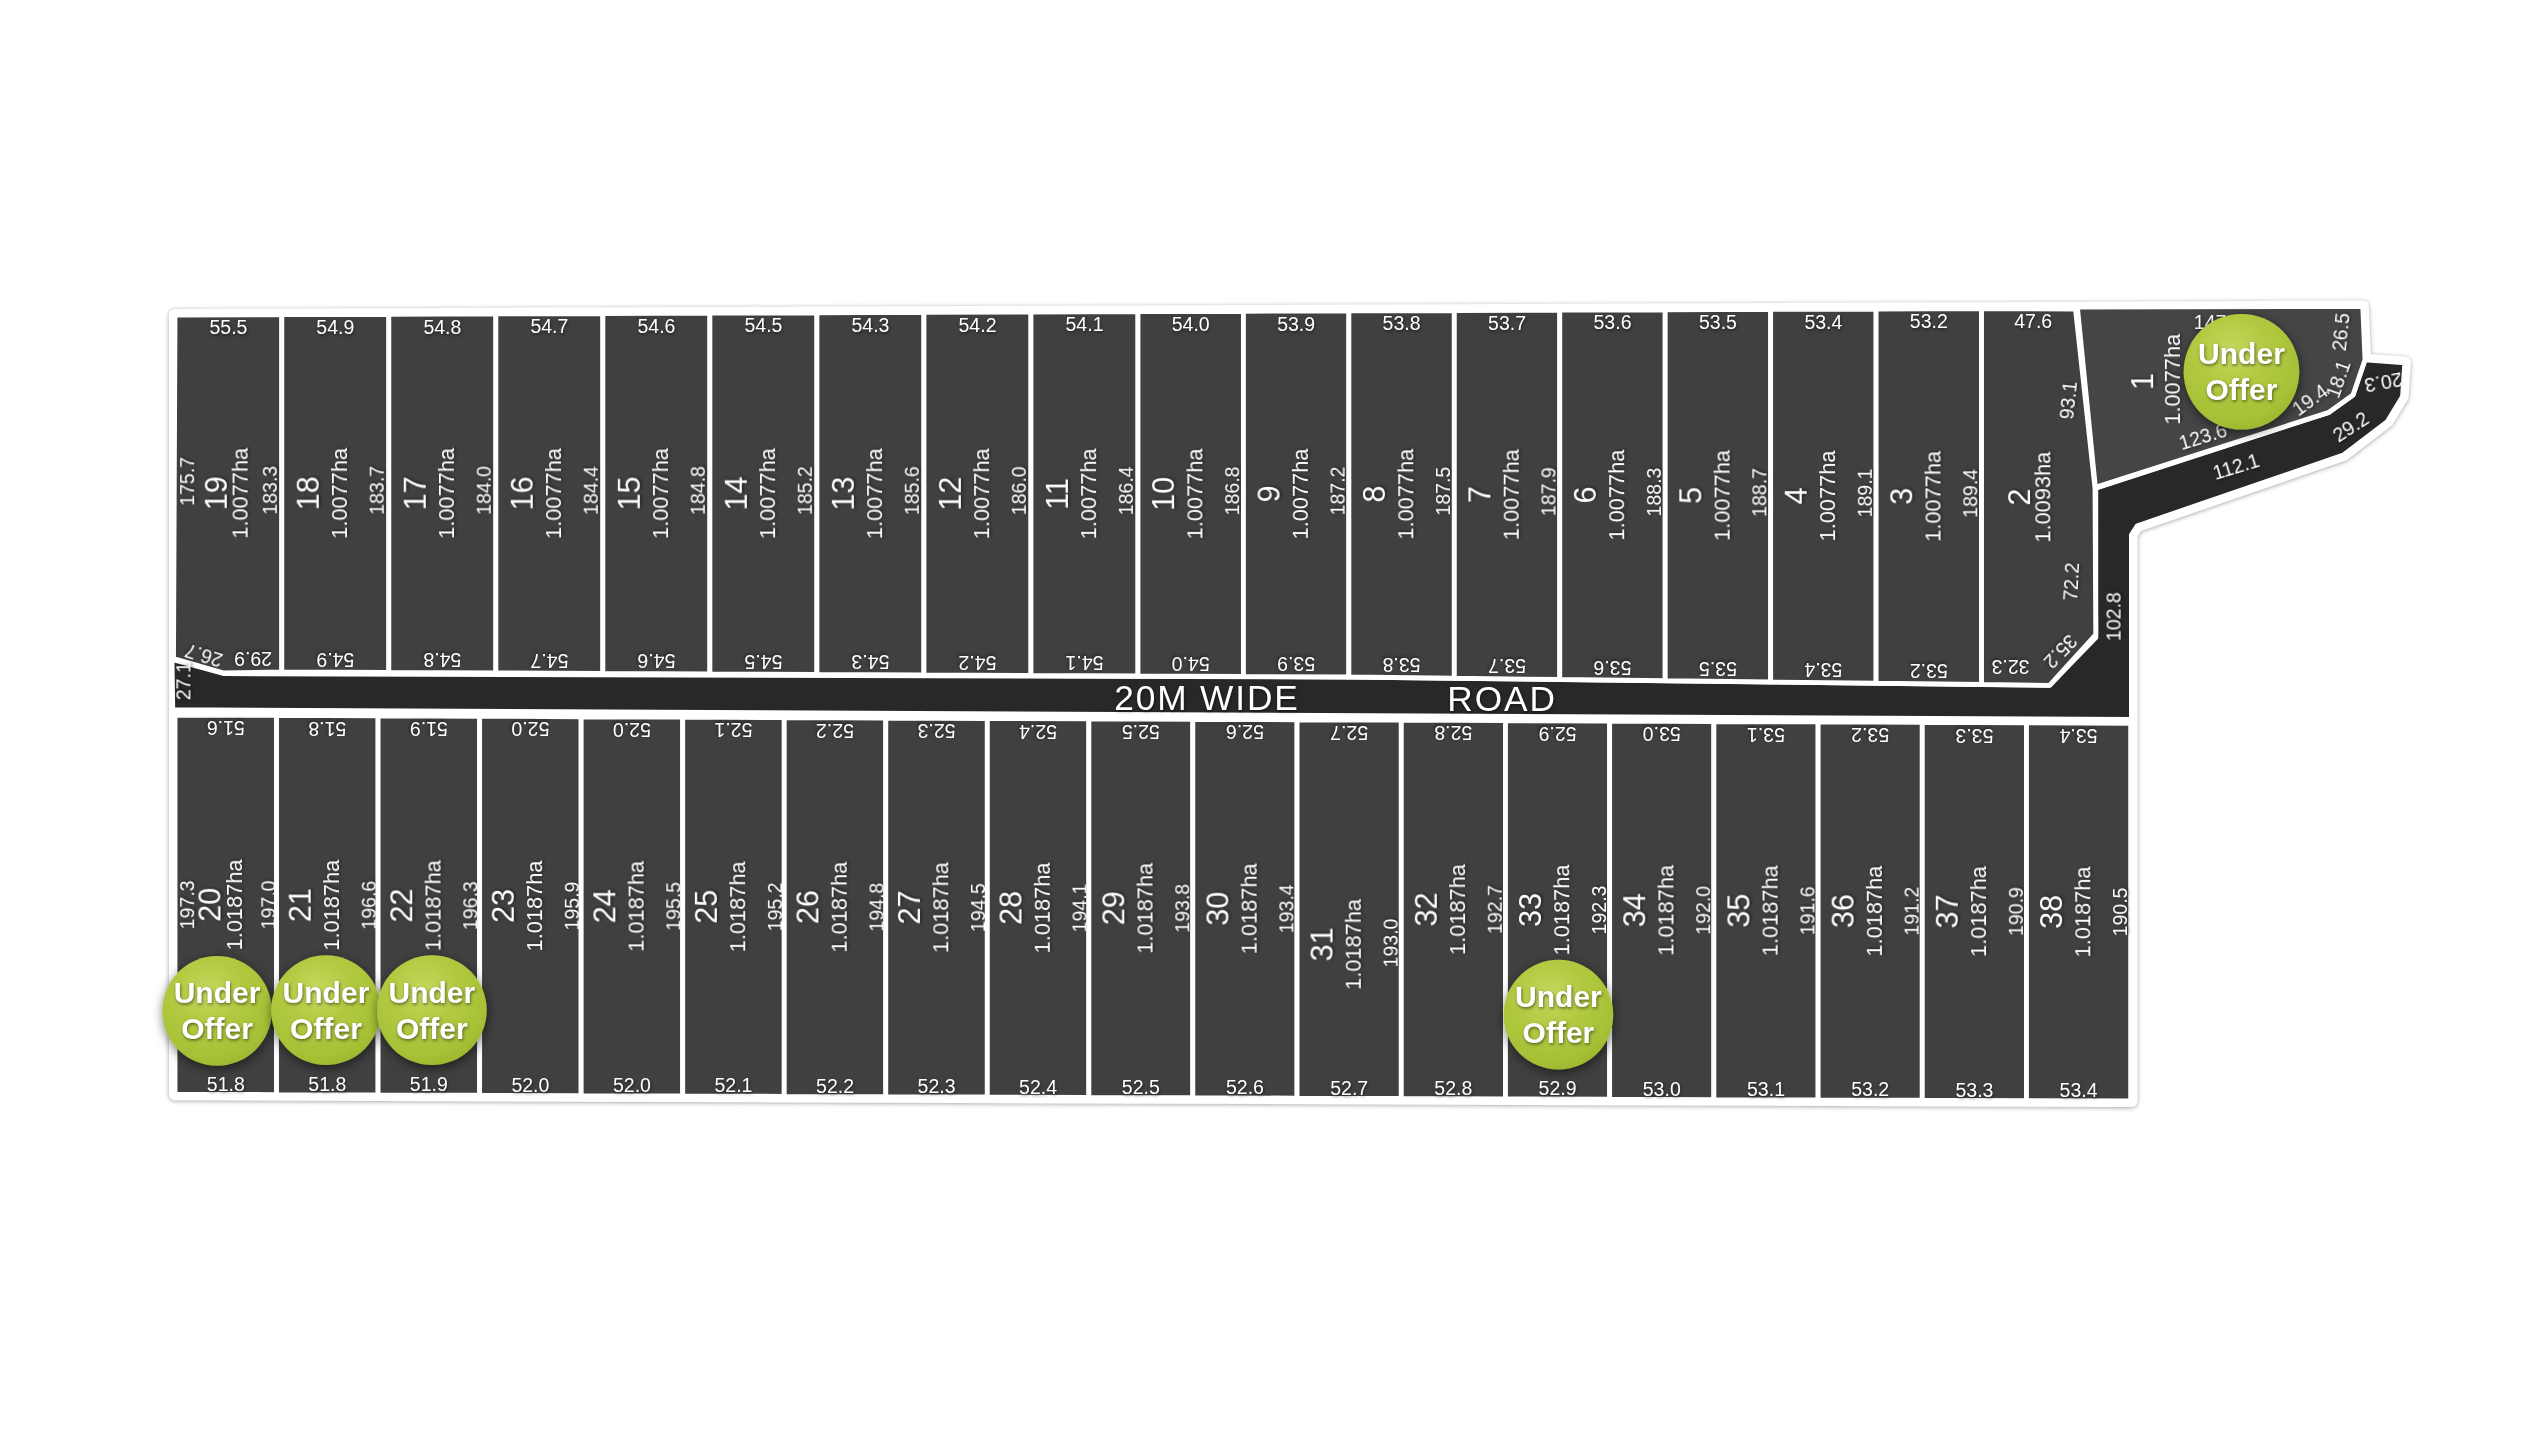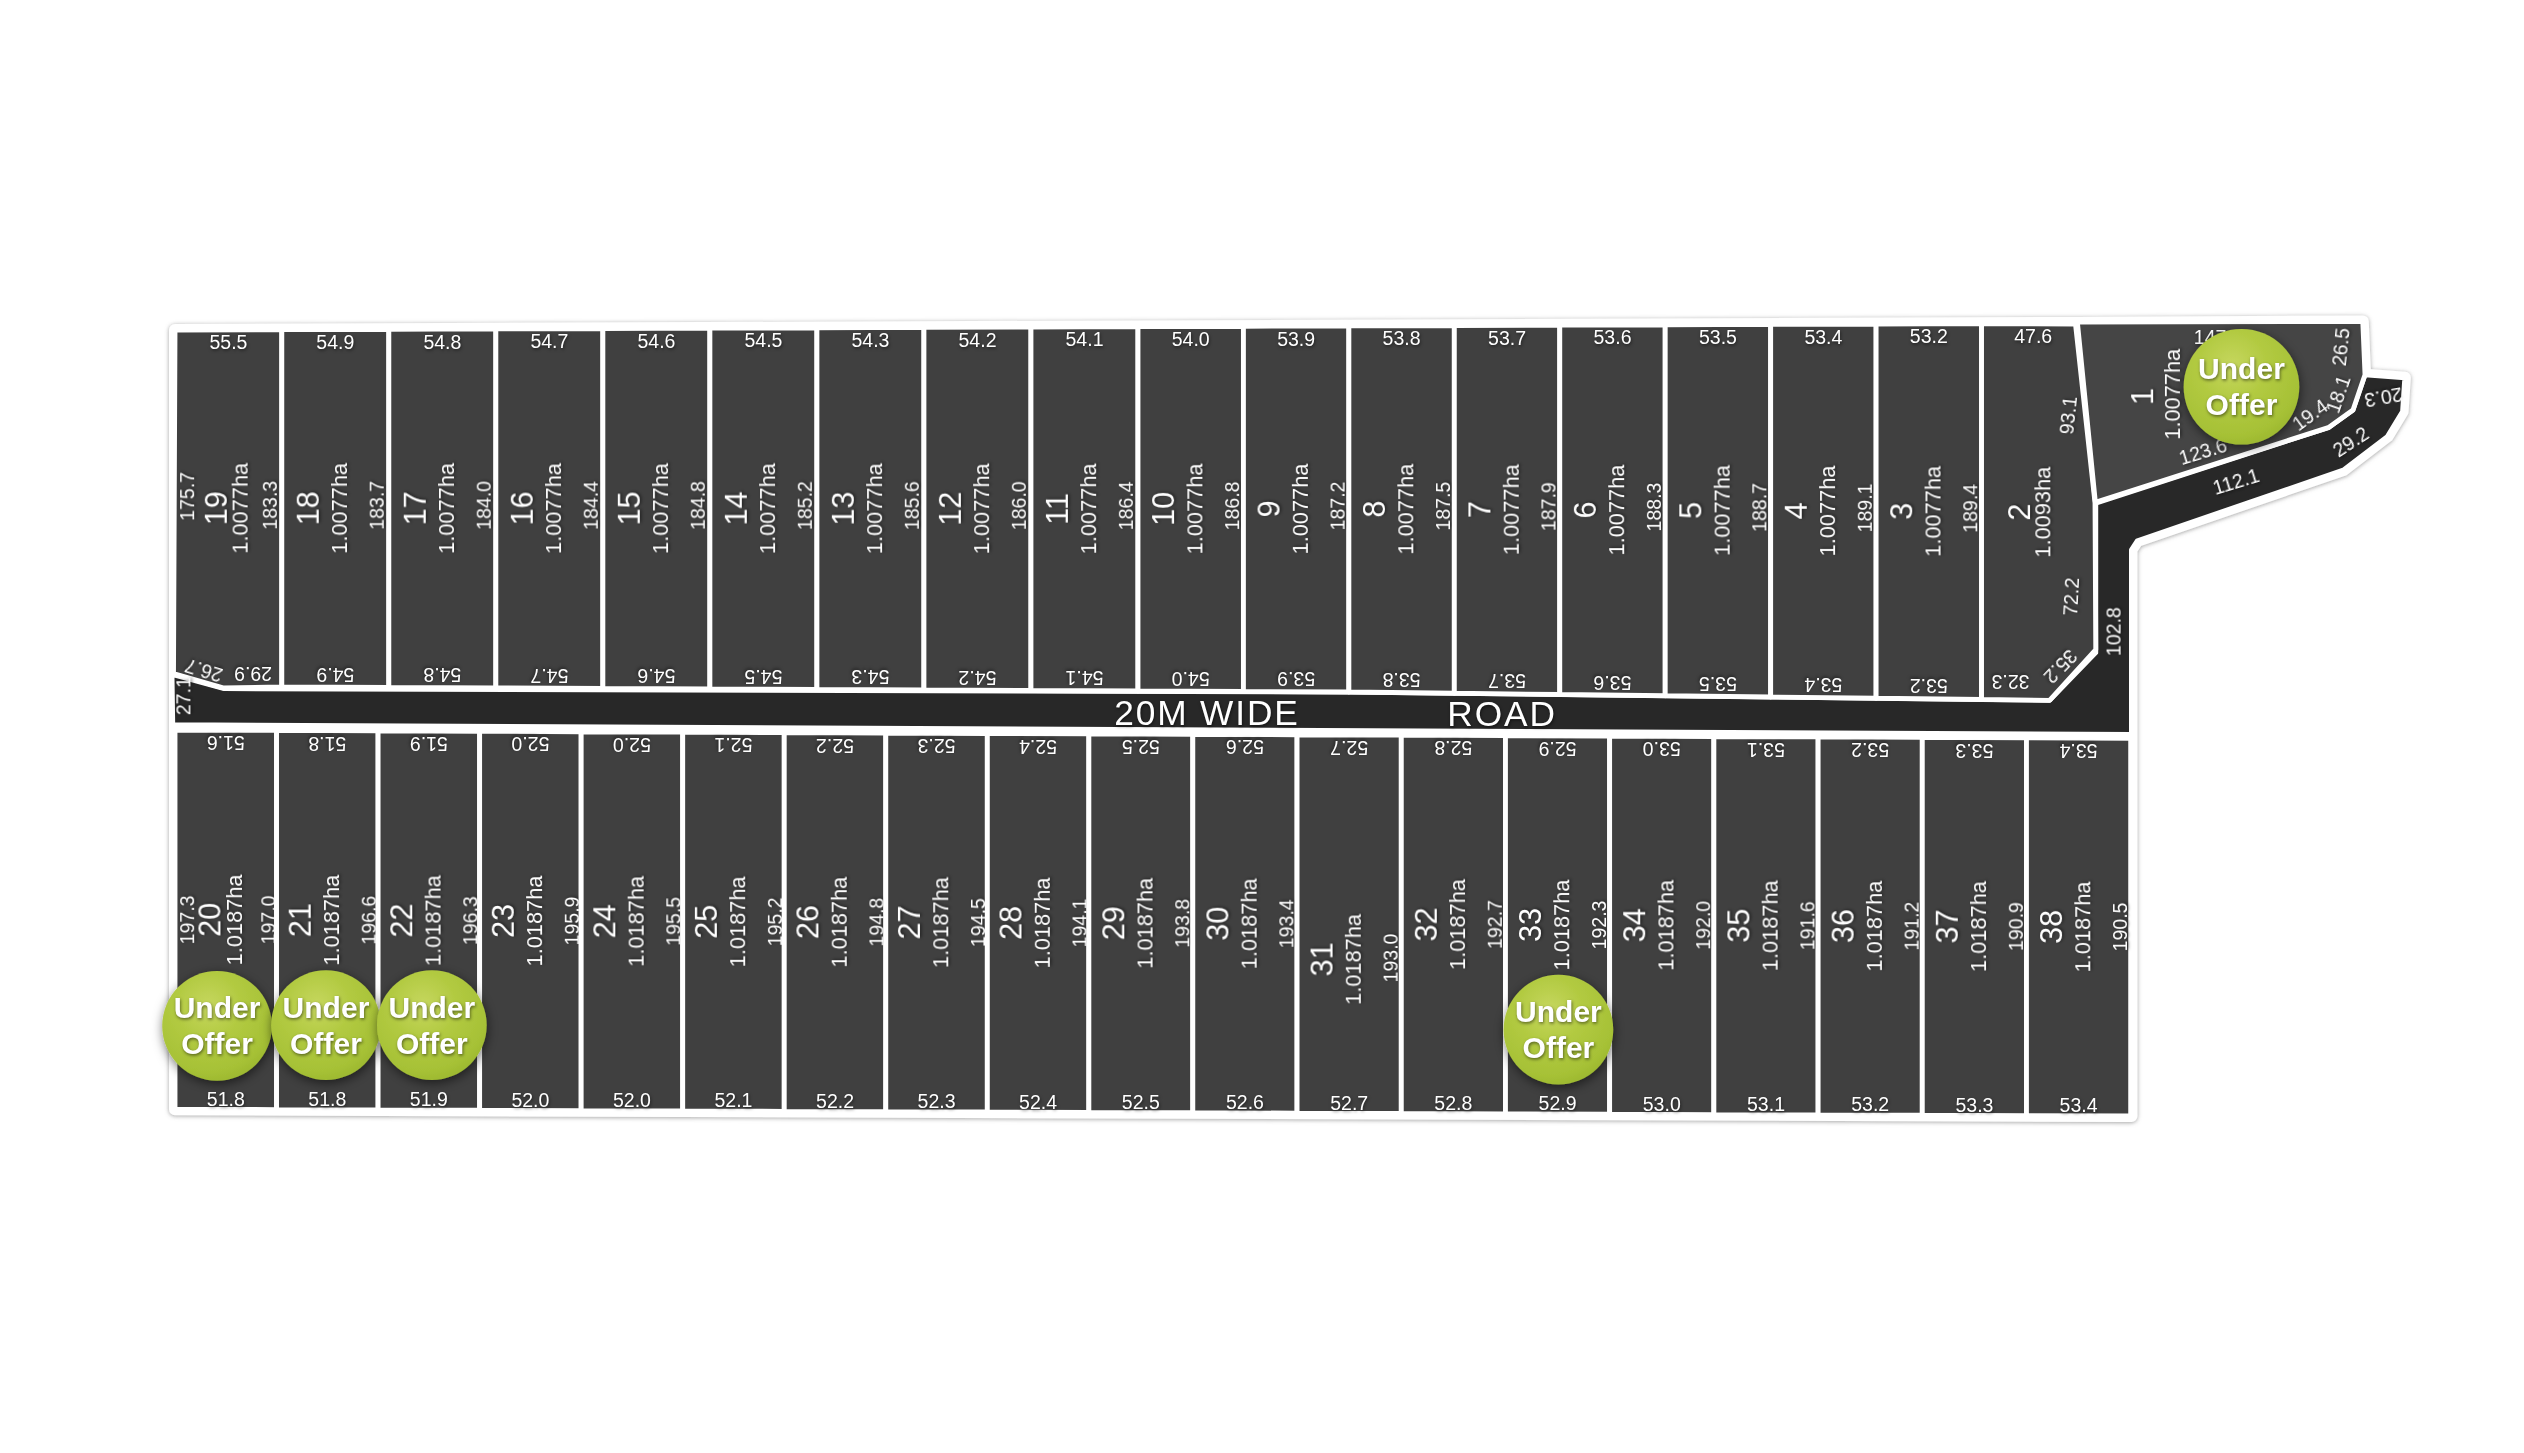--- a/index.html
+++ b/index.html
@@ -1,14 +1,14 @@
 <!DOCTYPE html>
 <html style="font-size:12px"><head><meta charset="utf-8"><style>
 html,body{margin:0;padding:0;background:#ffffff;}
-#c{position:relative;width:2525px;height:1388px;background:#ffffff;overflow:hidden;margin-top:15px;}
+#c{position:relative;width:2525px;height:1388px;background:#ffffff;overflow:hidden;}
 text{font-family:"Liberation Sans",sans-serif;fill:#ffffff;}
 text{filter:drop-shadow(1.5px 2.5px 2px rgba(0,0,0,0.5));}
 </style></head><body>
 <div id="c">
 <svg width="2525" height="1454" viewBox="0 0 3362 1936">
 <defs>
 <radialGradient id="bgrad" cx="42%" cy="32%" r="75%">
 <stop offset="0%" stop-color="#c6d75f"></stop>
 <stop offset="40%" stop-color="#b2ca41"></stop>
 <stop offset="80%" stop-color="#a6c136"></stop>

